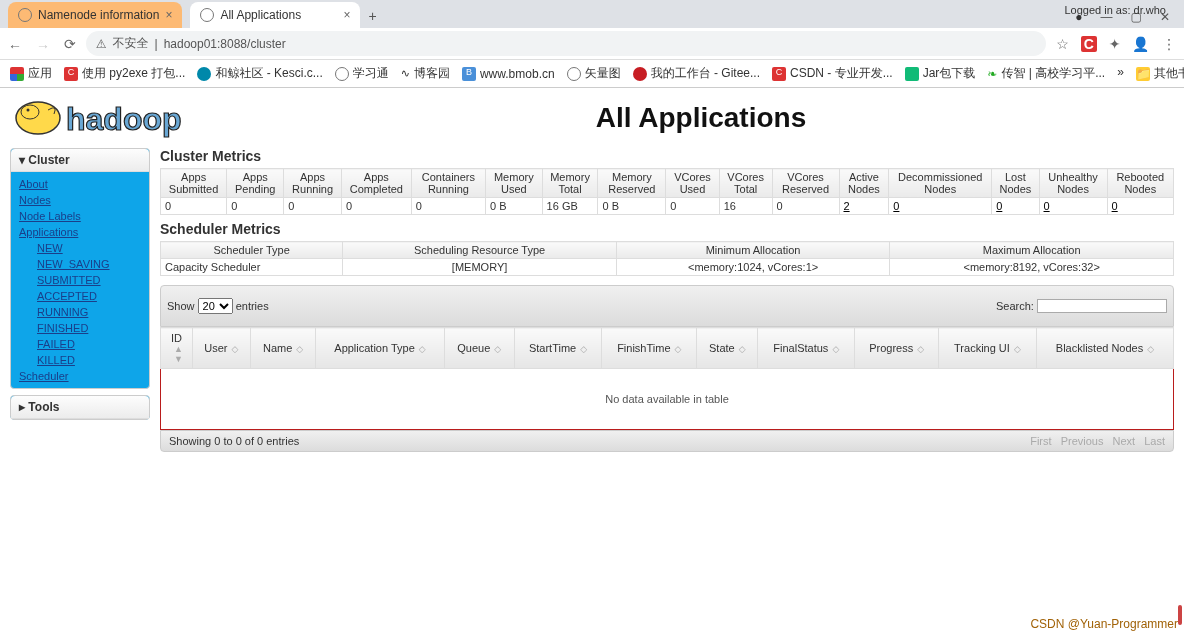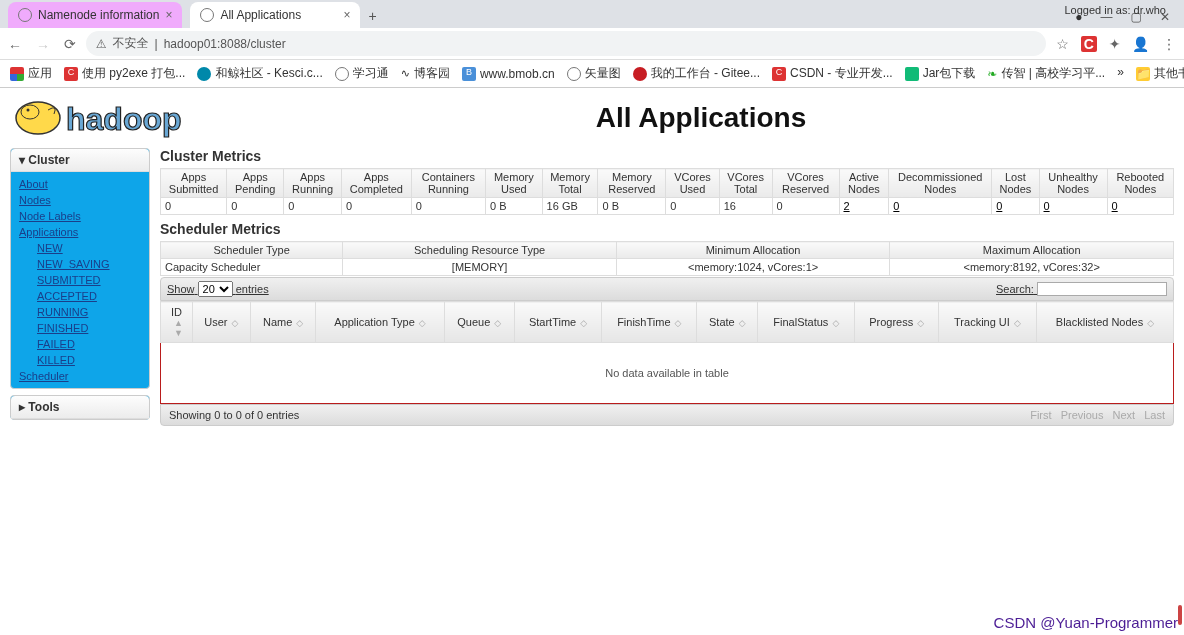--- a/index.html
+++ b/index.html
@@ -1,19 +1,19 @@
 <!DOCTYPE html>
 <html><head>
 <meta charset="utf-8">
 <style>
   * { box-sizing: border-box; margin: 0; padding: 0; }
   body { font-family: Arial, sans-serif; font-size: 12px; color: #333; background: #fff; }
   .browser-chrome { background: #dee1e6; height: 28px; display: flex; align-items: flex-end; }
   .tab { background: #fff; border-radius: 8px 8px 0 0; padding: 6px 10px; margin-left: 8px; display: flex; align-items: center; gap: 6px; font-size: 12px; color: #333; min-width: 170px; }
-  .tab.inactive { background: #f0abfc; }
+  .tab.inactive { background: #fdba74; }
   .tab .close { margin-left: auto; color: #666; }
   .newtab { padding: 4px 8px; color: #555; font-size: 14px; }
   .min-max-close { margin-left: auto; display: flex; gap: 18px; padding: 4px 14px; color: #555; font-size: 12px; }
   .addr-bar { background: #fff; height: 32px; display: flex; align-items: center; padding: 0 8px; gap: 10px; border-bottom: 1px solid #ddd; }
   .nav-icons { display: flex; gap: 14px; color: #666; font-size: 14px; }
   .url-box { flex: 1; display: flex; align-items: center; gap: 6px; background: #f1f3f4; border-radius: 14px; padding: 4px 10px; color: #555; font-size: 12px; }
   .addr-right { display: flex; gap: 12px; color: #666; font-size: 14px; align-items: center; }
   .bookmarks { background: #fff; height: 28px; display: flex; align-items: center; gap: 12px; padding: 0 10px; border-bottom: 1px solid #ccc; font-size: 12px; color: #333; overflow: hidden; }
   .bk-item { display: flex; align-items: center; gap: 4px; white-space: nowrap; }
   .bk-item .fav { width: 14px; height: 14px; display: inline-block; border-radius: 2px; }
@@ -29,30 +29,30 @@
   .side-header { background: linear-gradient(#fdfdfd,#ececec); padding: 4px 8px; font-weight: bold; border-bottom: 1px solid #ddd; border-radius: 4px 4px 0 0; font-size: 12px; }
   .side-body { padding: 4px 8px; }
   .side-body a { display: block; color: #1a3f8a; text-decoration: underline; font-size: 11px; line-height: 16px; }
   .side-sub { margin-left: 18px; }
   .main { flex: 1; }
   h2.section { font-size: 14px; font-weight: bold; margin: 0 0 4px 0; color: #333; }
   table.metrics { width: 100%; border-collapse: collapse; border: 1px solid #ddd; padding-left: 24px; }
   table.metrics th { background: linear-gradient(#fafafa,#eaeaea); font-weight: normal; font-size: 11px; padding: 2px 4px; border: 1px solid #ddd; }
   table.metrics td { font-size: 11px; padding: 2px 4px; border: 1px solid #ddd; }
   table.metrics td a { text-decoration: underline; color: #000; }
-  .dt-toolbar { display: flex; justify-content: space-between; align-items: center; margin-top: 1px; background: linear-gradient(#f0f0f0,#dcdcdc); border: 1px solid #ccc; border-radius: 4px 4px 0 0; padding: 3px 6px; font-size: 11px; text-decoration: underline; }
+  .dt-toolbar { display: flex; justify-content: space-between; align-items: center; margin-top: 9px; background: linear-gradient(#f0f0f0,#dcdcdc); border: 1px solid #ccc; border-radius: 4px 4px 0 0; padding: 12px 6px; font-size: 11px; }
   .dt-toolbar select { font-size: 11px; }
   .dt-toolbar input { font-size: 11px; border: 1px solid #aaa; width: 130px; }
   table.data { width: 100%; border-collapse: collapse; border: 1px solid #b91c1c; }
   table.data th { background: linear-gradient(#fafafa,#e6e6e6); font-weight: normal; font-size: 11px; padding: 4px 6px; border: 1px solid #ddd; }
   table.data td { text-align: center; padding: 24px; color: #555; font-size: 11px; }
   .sorter { color: #aaa; font-size: 9px; margin-left: 4px; }
   .dt-footer { display: flex; justify-content: space-between; align-items: center; background: linear-gradient(#f0f0f0,#dcdcdc); border: 1px solid #ccc; border-radius: 0 0 4px 4px; padding: 4px 8px; font-size: 11px; }
   .pager span { color: #aaa; margin-left: 6px; }
-  .watermark { position: fixed; right: 6px; bottom: 4px; font-size: 15px; color: #4c1d95; }
+  .watermark { position: fixed; right: 6px; bottom: 4px; font-size: 12px; color: #a16207; }
   .scroll-ind { position: fixed; right: 2px; bottom: 10px; width: 4px; height: 20px; background: #c44; border-radius: 2px; }
   .globe { width:14px; height:14px; border:1px solid #777; border-radius:50%; display:inline-block; position:relative; }
 </style>
 </head>
 <body>
 
 <div class="browser-chrome">
   <div class="tab inactive">
     <span class="globe"></span>
     <span>Namenode information</span>

